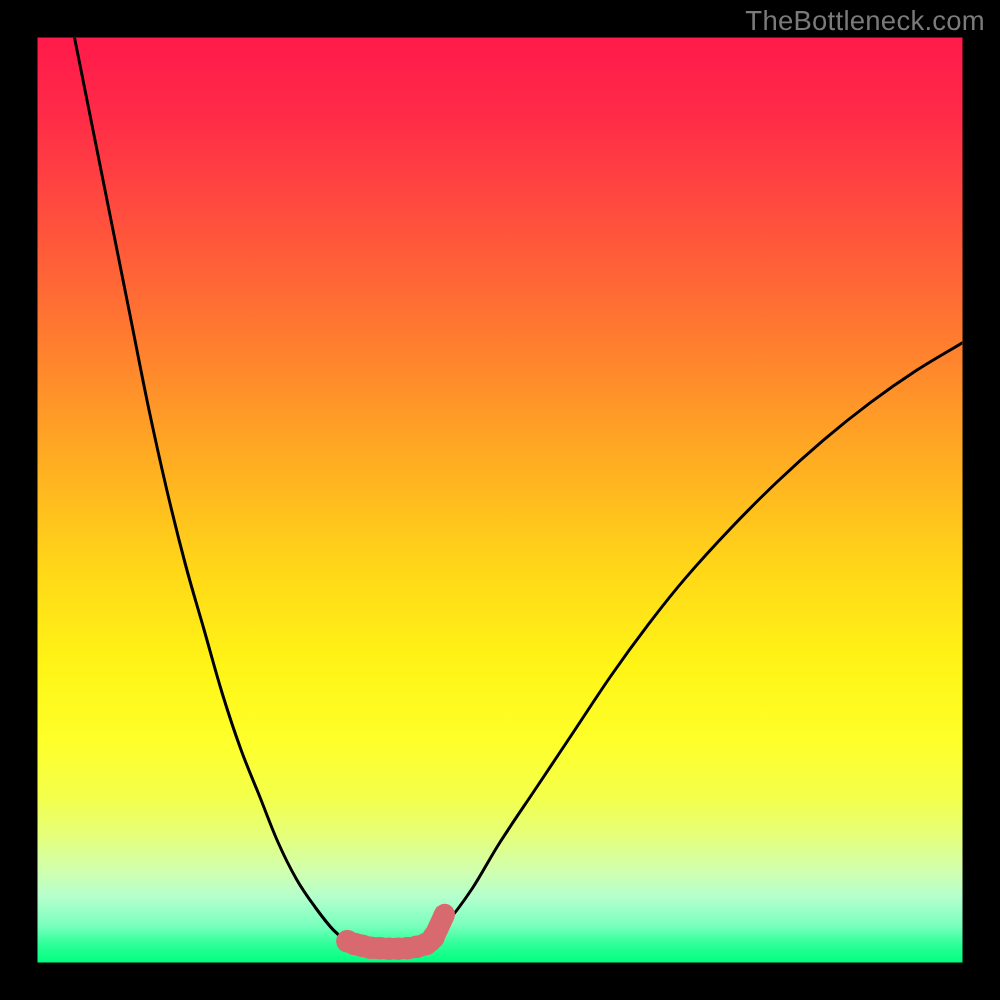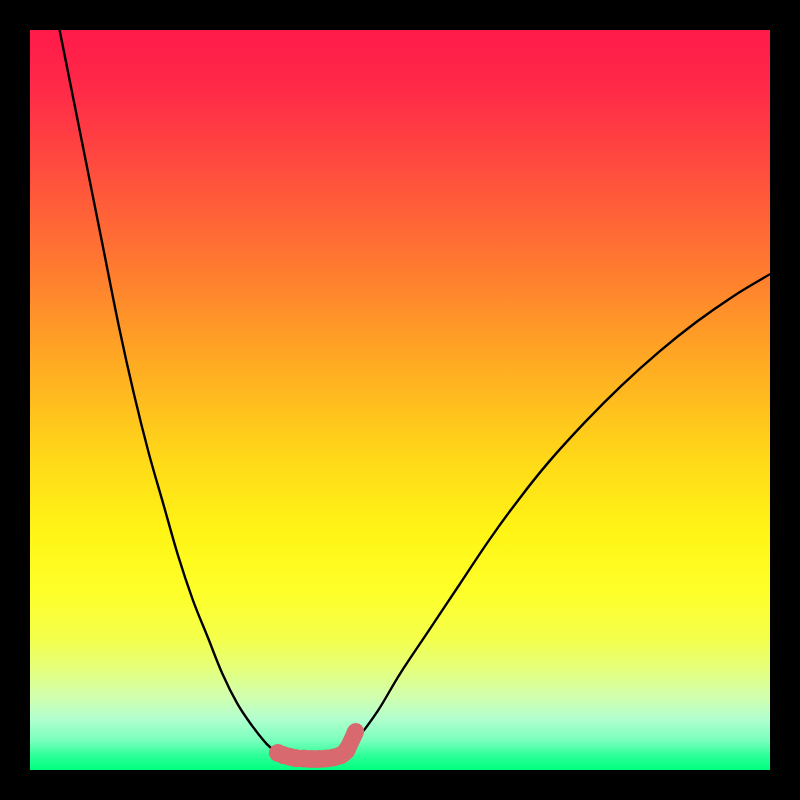--- a/index.html
+++ b/index.html
@@ -56,20 +56,21 @@
   svg.curves {
     position: absolute;
     top: 0;
     left: 0;
   }
 </style>
 </head>
 <body>
 
 <div class="frame">
+  <div class="watermark">TheBottleneck.com</div>
 
   <div class="plot-area">
     <svg class="curves" width="740" height="740" viewBox="0 0 740 740">
       <g id="curve-layer">
           <path d="M 29.6 0 C 32.264 13.32, 39.071999999999996 47.36, 44.4 74 C 49.728 100.64, 53.872 121.36, 59.2 148 C 64.528 174.64, 68.672 195.36, 74 222 C 79.328 248.64, 83.472 270.692, 88.8 296 C 94.128 321.308, 98.272 339.95599999999996, 103.60000000000001 362.59999999999997 C 108.92800000000001 385.24399999999997, 113.072 401.82, 118.4 421.8 C 123.72800000000001 441.78000000000003, 127.87199999999999 454.95200000000006, 133.2 473.6 C 138.528 492.248, 142.672 508.084, 148 525.4 C 153.328 542.716, 157.472 555.1479999999999, 162.8 569.8 C 168.12800000000001 584.452, 172.272 593.4799999999999, 177.6 606.8 C 182.928 620.12, 187.072 631.8119999999999, 192.4 643.8 C 197.728 655.788, 201.872 664.076, 207.20000000000002 673.4 C 212.52800000000002 682.7239999999999, 216.672 688.274, 222 695.6 C 227.328 702.926, 232.138 709.1716, 236.8 714.1 C 241.46200000000002 719.0284, 243.904 720.7156, 247.9 722.98 C 251.89600000000002 725.2444, 255.67000000000002 725.7475999999999, 259 726.68 C 262.33 727.6124, 263.736 727.7604, 266.4 728.16 C 269.06399999999996 728.5595999999999, 271.136 728.7668, 273.8 728.9 C 276.464 729.0332, 278.536 728.9, 281.2 728.9 C 283.864 728.9, 285.93600000000004 729.0332, 288.6 728.9 C 291.264 728.7668, 293.336 728.5595999999999, 296 728.16 C 298.664 727.7604, 300.736 727.4792, 303.4 726.68 C 306.06399999999996 725.8807999999999, 306.80400000000003 726.6504, 310.8 723.72 C 314.796 720.7896000000001, 318.94000000000005 718.1256, 325.6 710.4 C 332.26 702.6744, 339.80799999999994 692.788, 347.79999999999995 680.8 C 355.792 668.8119999999999, 360.676 658.452, 370 643.8 C 379.324 629.1479999999999, 388.944 615.384, 399.6 599.4 C 410.25600000000003 583.4159999999999, 418.544 570.984, 429.2 555 C 439.856 539.016, 448.144 525.918, 458.8 510.6 C 469.456 495.28200000000004, 477.744 483.886, 488.40000000000003 469.90000000000003 C 499.05600000000004 455.91400000000004, 506.012 446.886, 518 432.90000000000003 C 529.9879999999999 418.91400000000004, 541.68 406.18600000000004, 555 392.20000000000005 C 568.32 378.21400000000006, 578.68 367.854, 592 355.2 C 605.32 342.546, 615.68 333.22200000000004, 629 321.90000000000003 C 642.32 310.57800000000003, 652.68 302.29, 666 292.3 C 679.32 282.31, 689.68 275.058, 703 266.4 C 716.32 257.74199999999996, 733.34 248.196, 740 244.2" fill="none" stroke="#000000" stroke-width="2.4" stroke-linecap="round"></path>
         </g>
       <g id="marker-layer">
           <path d="M 247.9 722.98 C 248.9656 723.3796, 251.6888 724.5340000000001, 253.82 725.2 C 255.9512 725.866, 257.4756 726.1472, 259.74 726.68 C 262.00440000000003 727.2127999999999, 263.8692 727.827, 266.4 728.16 C 268.9308 728.4929999999999, 271.136 728.3968, 273.8 728.53 C 276.464 728.6632, 278.536 728.8334, 281.2 728.9 C 283.864 728.9666, 285.93600000000004 728.9666, 288.6 728.9 C 291.264 728.8334, 293.336 728.7964, 296 728.53 C 298.664 728.2636, 300.736 728.0193999999999, 303.4 727.42 C 306.06399999999996 726.8206, 308.4024 726.532, 310.8 725.2 C 313.1976 723.868, 314.056 724.2823999999999, 316.71999999999997 720.02 C 319.38399999999996 715.7576, 324.0016 704.85, 325.6 701.52" fill="none" stroke="#d86a6f" stroke-width="17" stroke-linecap="round" stroke-linejoin="round"></path>
           <circle cx="247.9" cy="722.98" r="9" fill="#d86a6f"></circle>
           <circle cx="253.82" cy="725.2" r="9" fill="#d86a6f"></circle>

